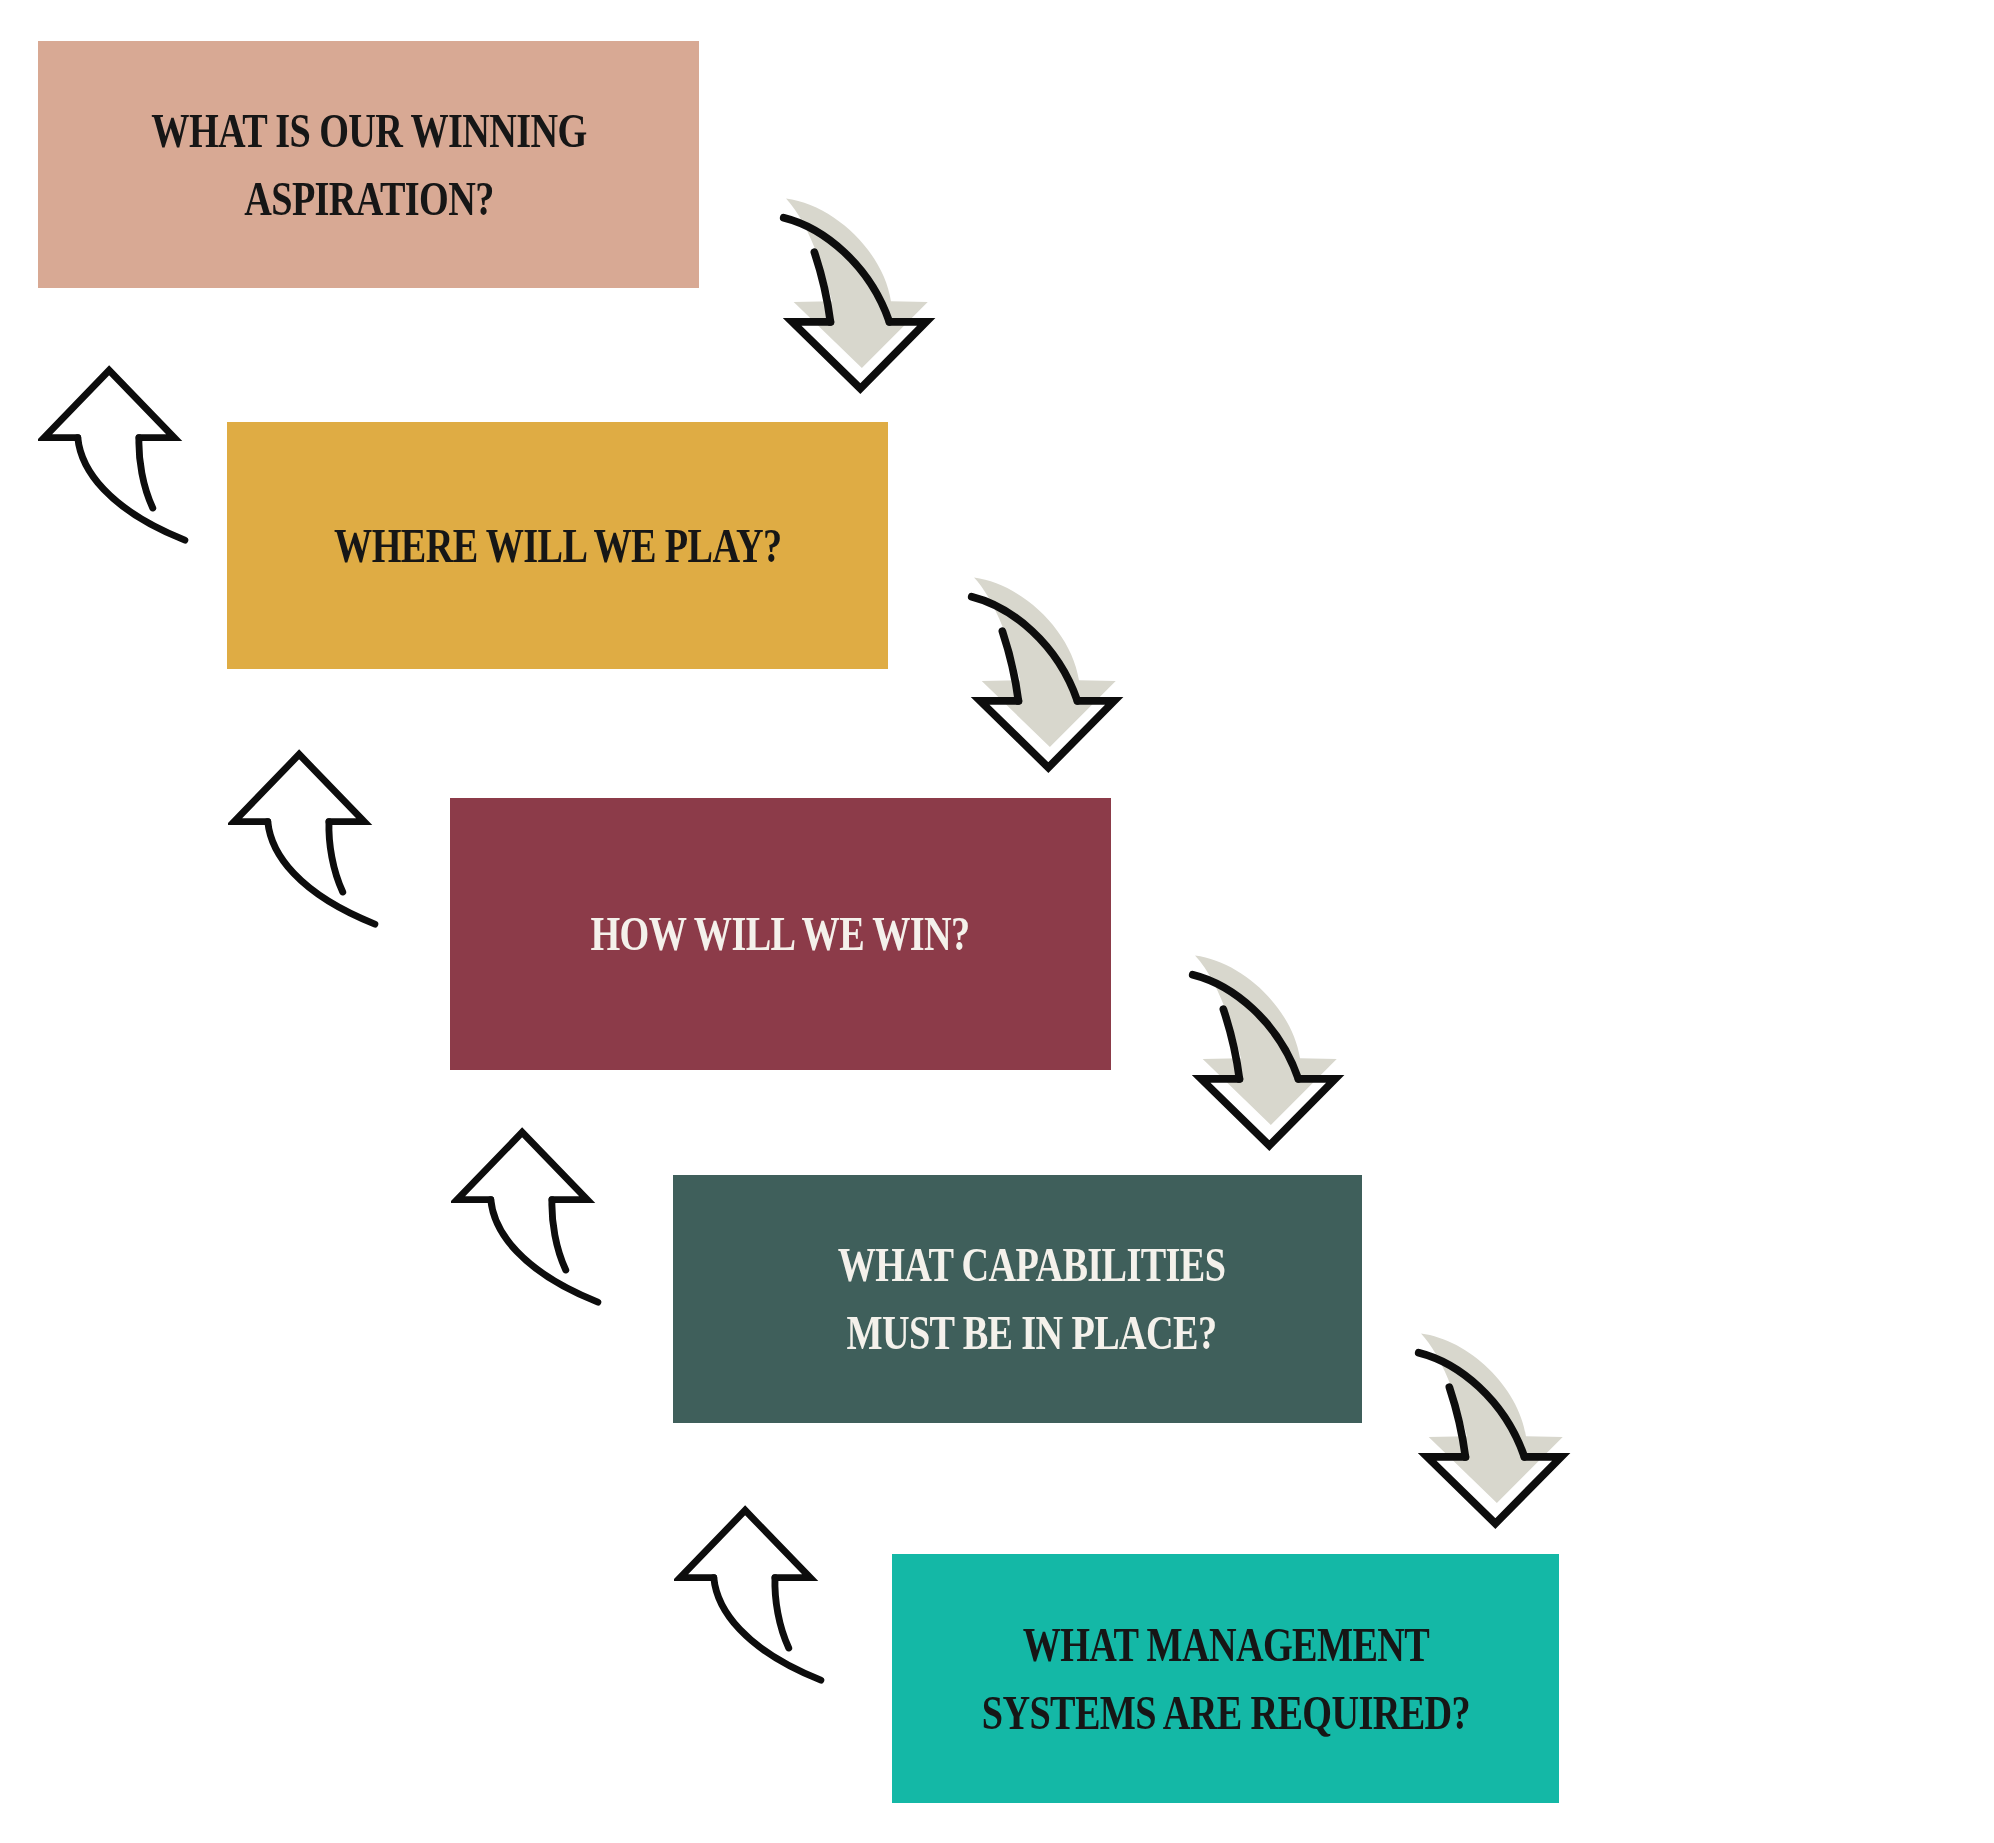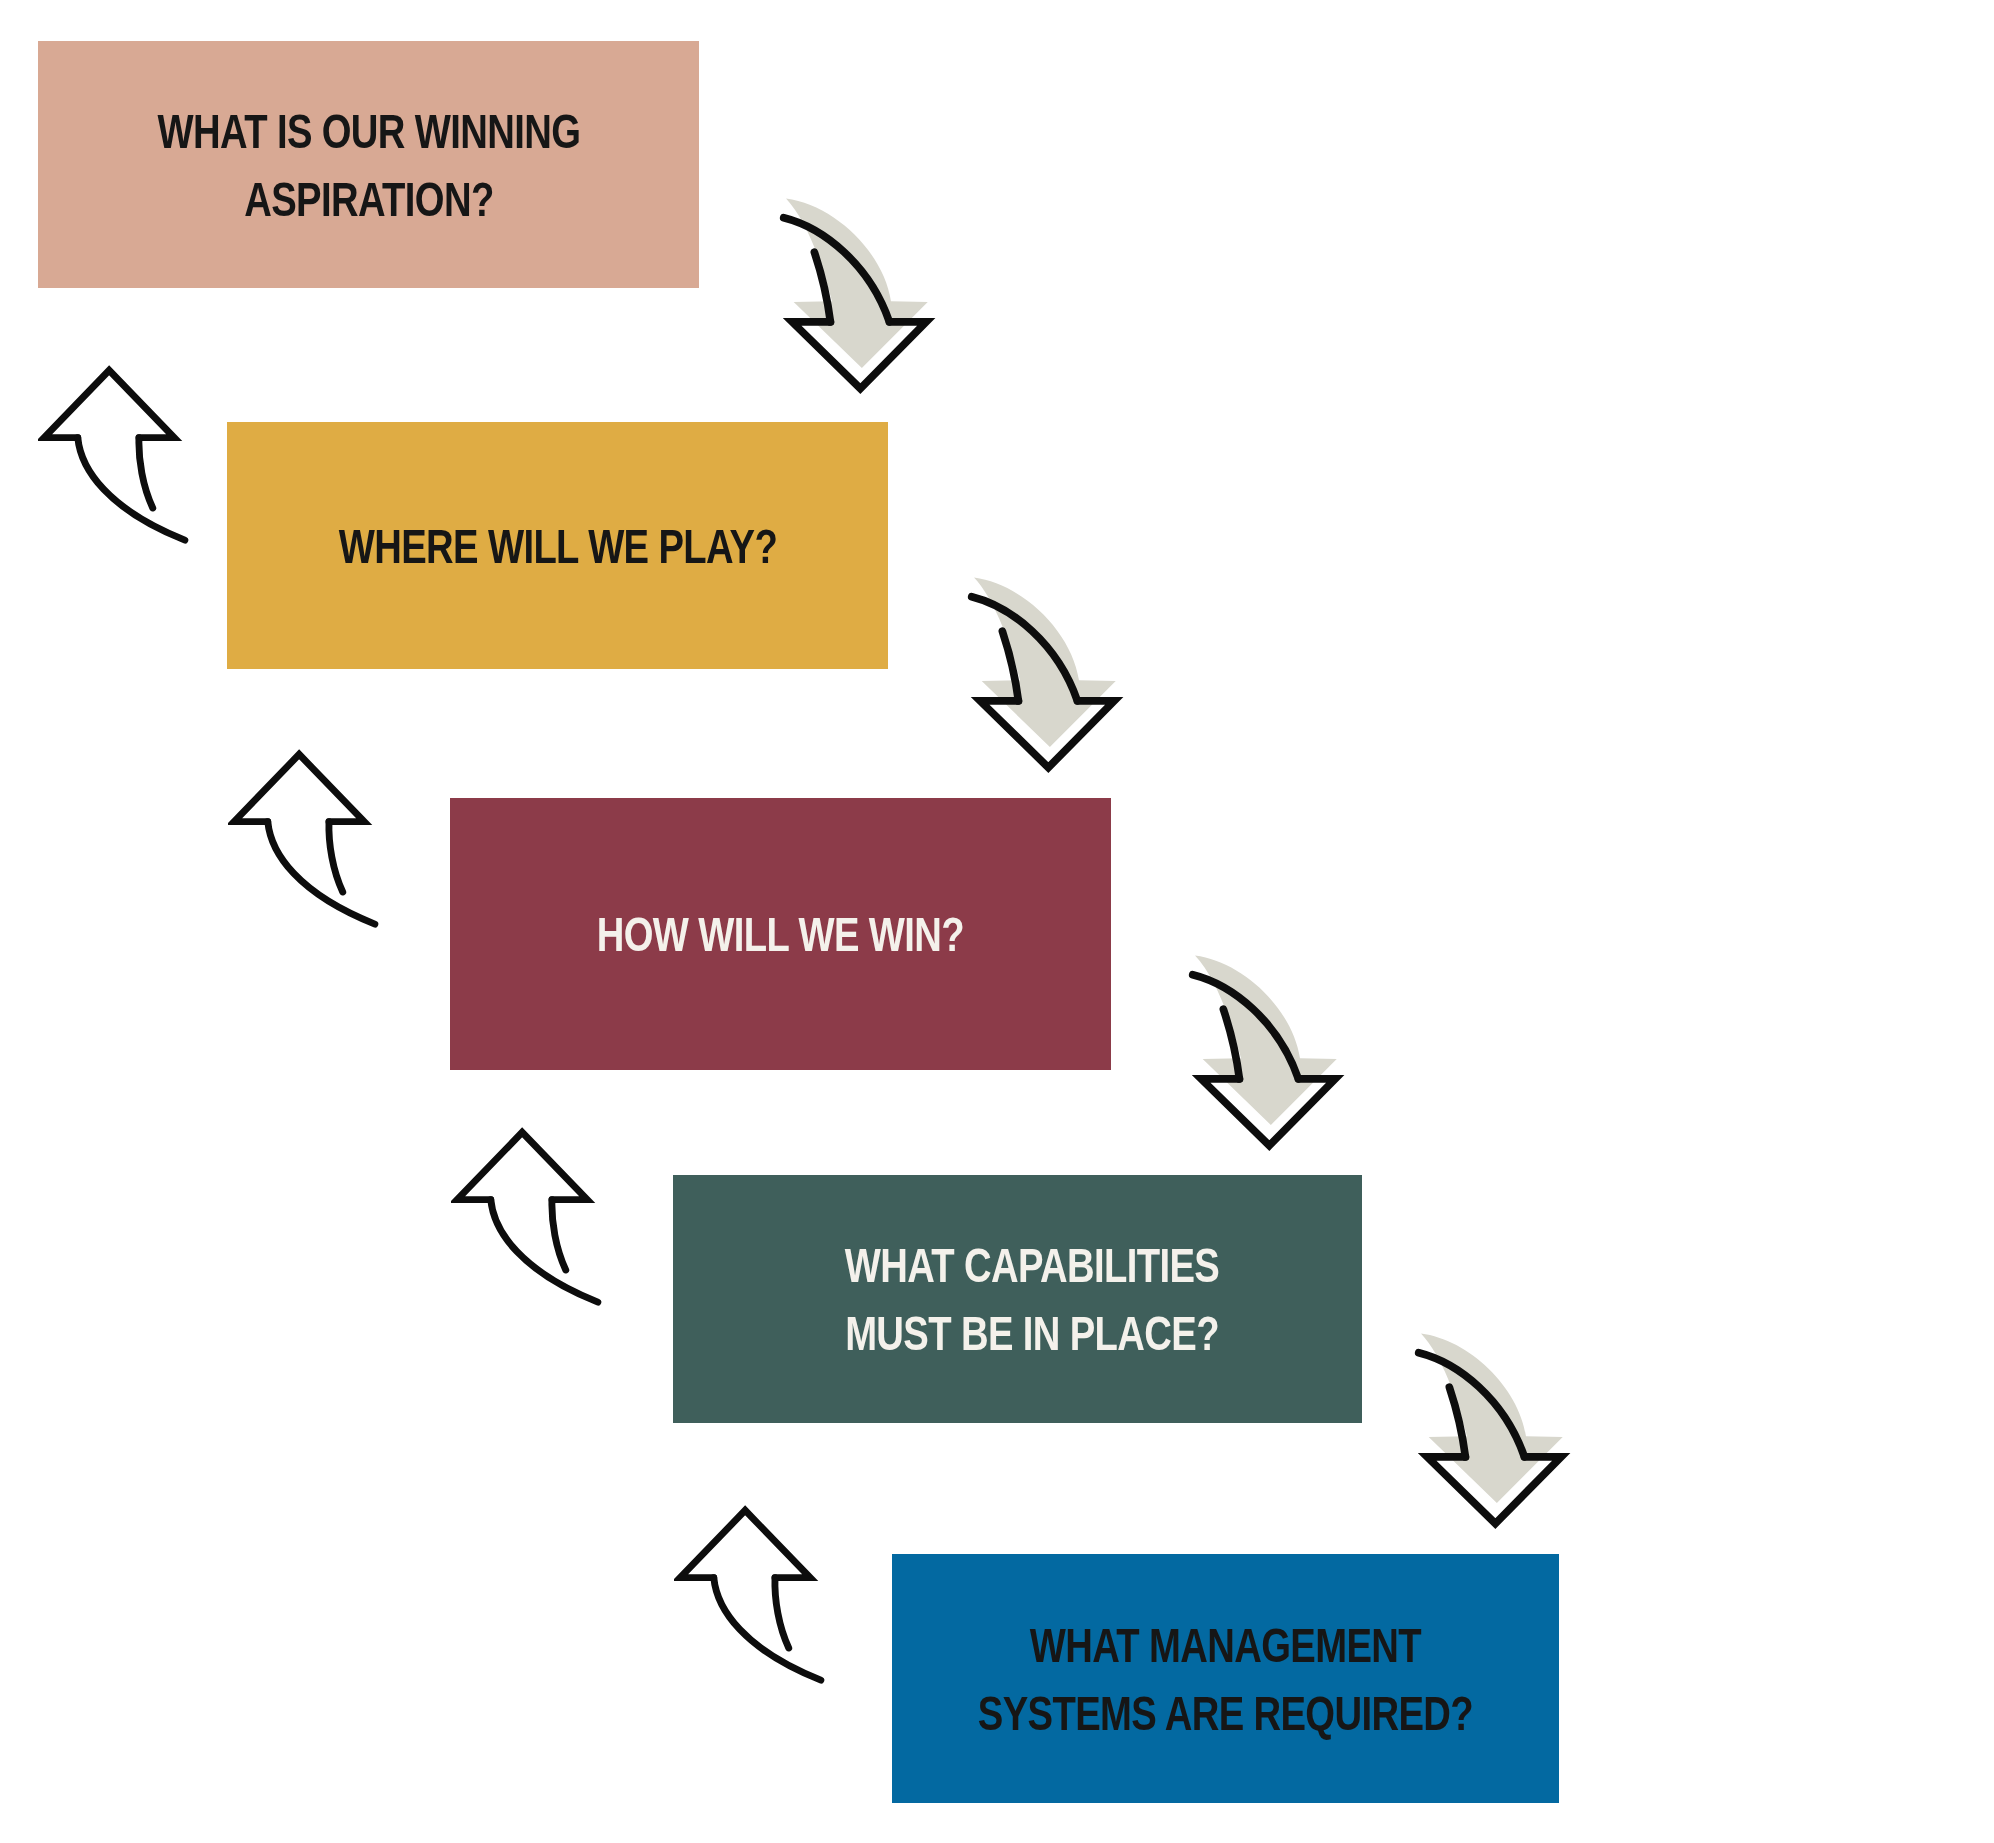--- a/index.html
+++ b/index.html
@@ -10,20 +10,21 @@
     width: 1995px;
     height: 1844px;
     position: relative;
     background: #ffffff;
     font-family: "Liberation Sans", sans-serif;
     overflow: hidden;
   }
   .canvas {
     position: absolute;
     inset: 0;
+    font-family: Liberation Serif, serif;
   }
   .box {
     position: absolute;
     display: flex;
     align-items: center;
     justify-content: center;
   }
   .label {
     font-weight: bold;
     font-size: 49px;
@@ -92,21 +93,21 @@
     </div>
   </div>
 
   <div class="box" style="left: 673px; top: 1175px; width: 661px; height: 248px; background-color: rgb(63, 95, 91); color: rgb(244, 241, 235); padding-left: 28px;">
     <div class="label">
       <div>WHAT CAPABILITIES</div>
       <div>MUST BE IN PLACE?</div>
     </div>
   </div>
 
-  <div class="box" style="left: 892px; top: 1554px; width: 667px; height: 249px; background-color: #0369a1; color: rgb(22, 22, 22); align-items: center;">
+  <div class="box" style="left: 892px; top: 1554px; width: 667px; height: 249px; background-color: #14b8a6; color: rgb(22, 22, 22); align-items: center;">
     <div class="label">
       <div>WHAT MANAGEMENT</div>
       <div>SYSTEMS ARE REQUIRED?</div>
     </div>
   </div>
 
   <svg class="arrow" style="left:776px; top:194px;" width="161" height="203" viewBox="0 0 210 265">
       <use href="#down-arrow-shape"></use>
     </svg>
   <svg class="arrow" style="left:964px; top:573px;" width="161" height="203" viewBox="0 0 210 265">

